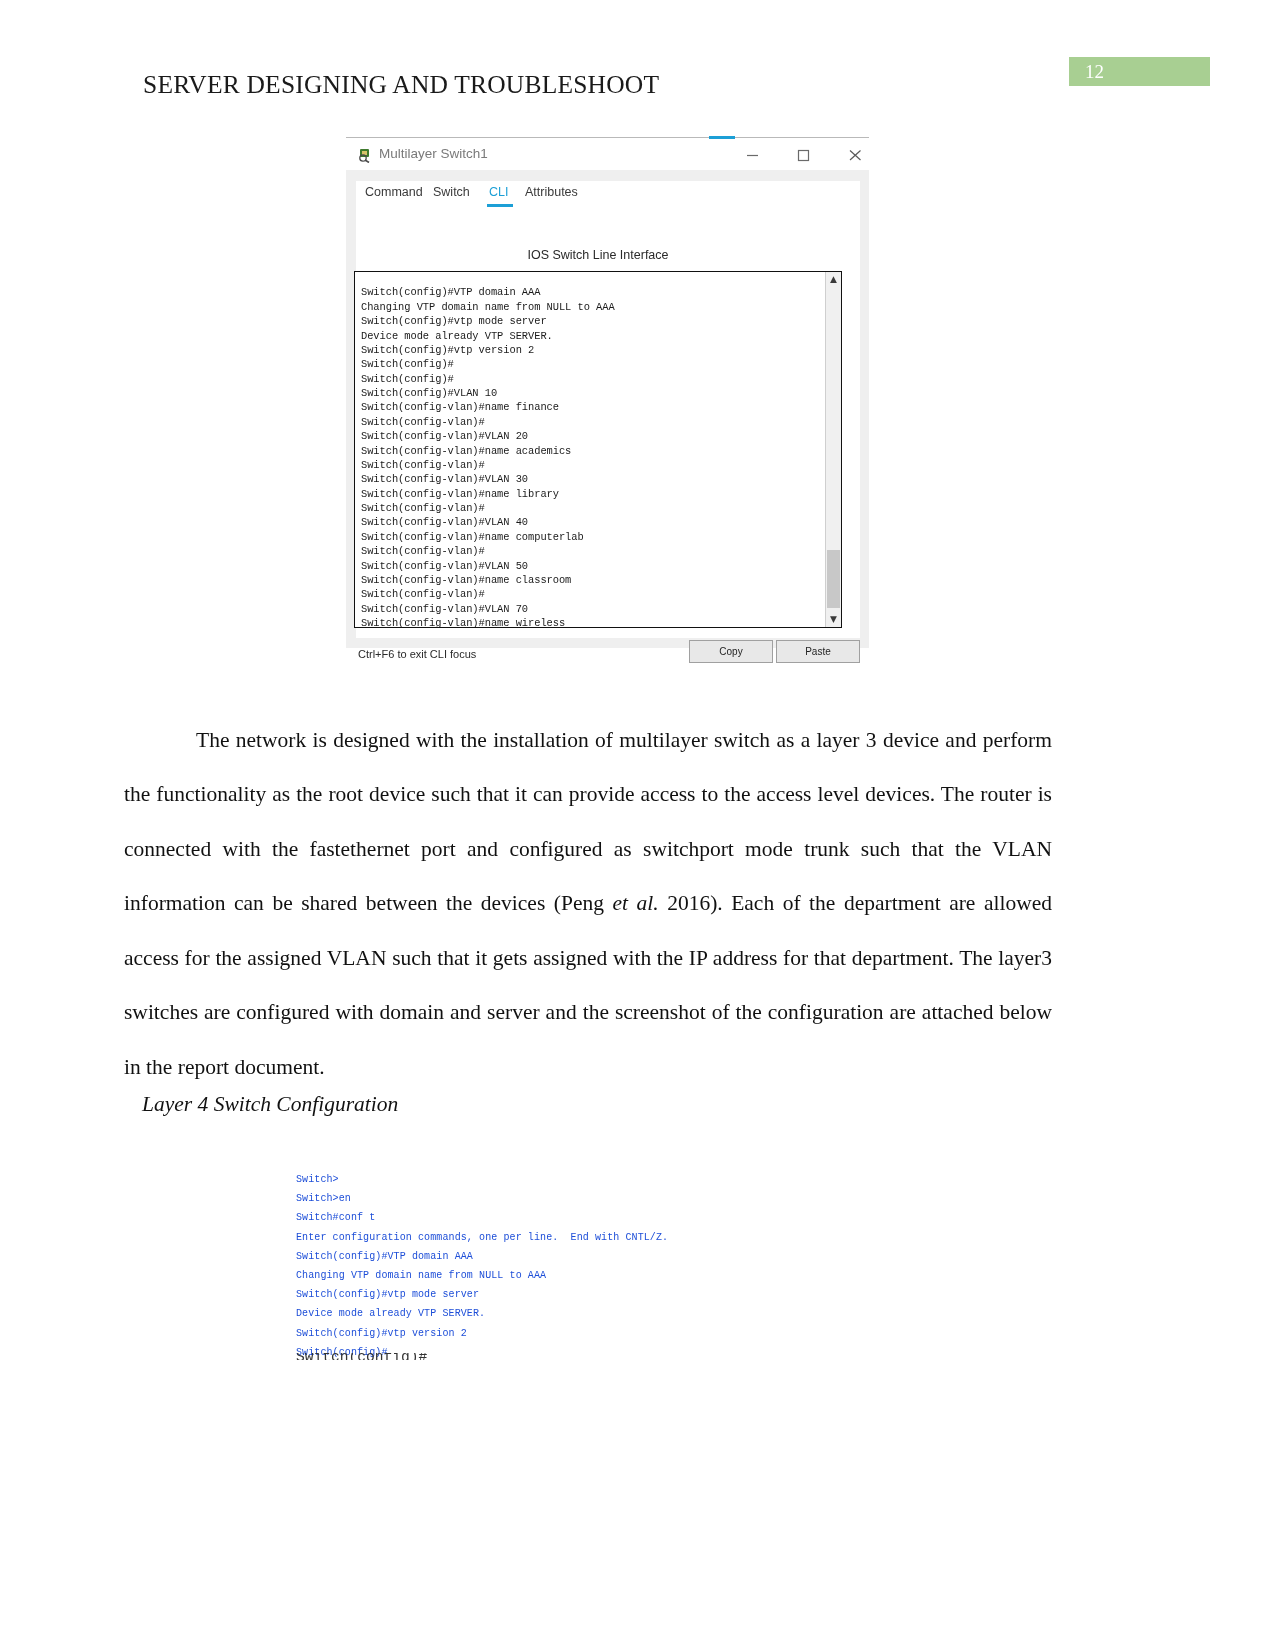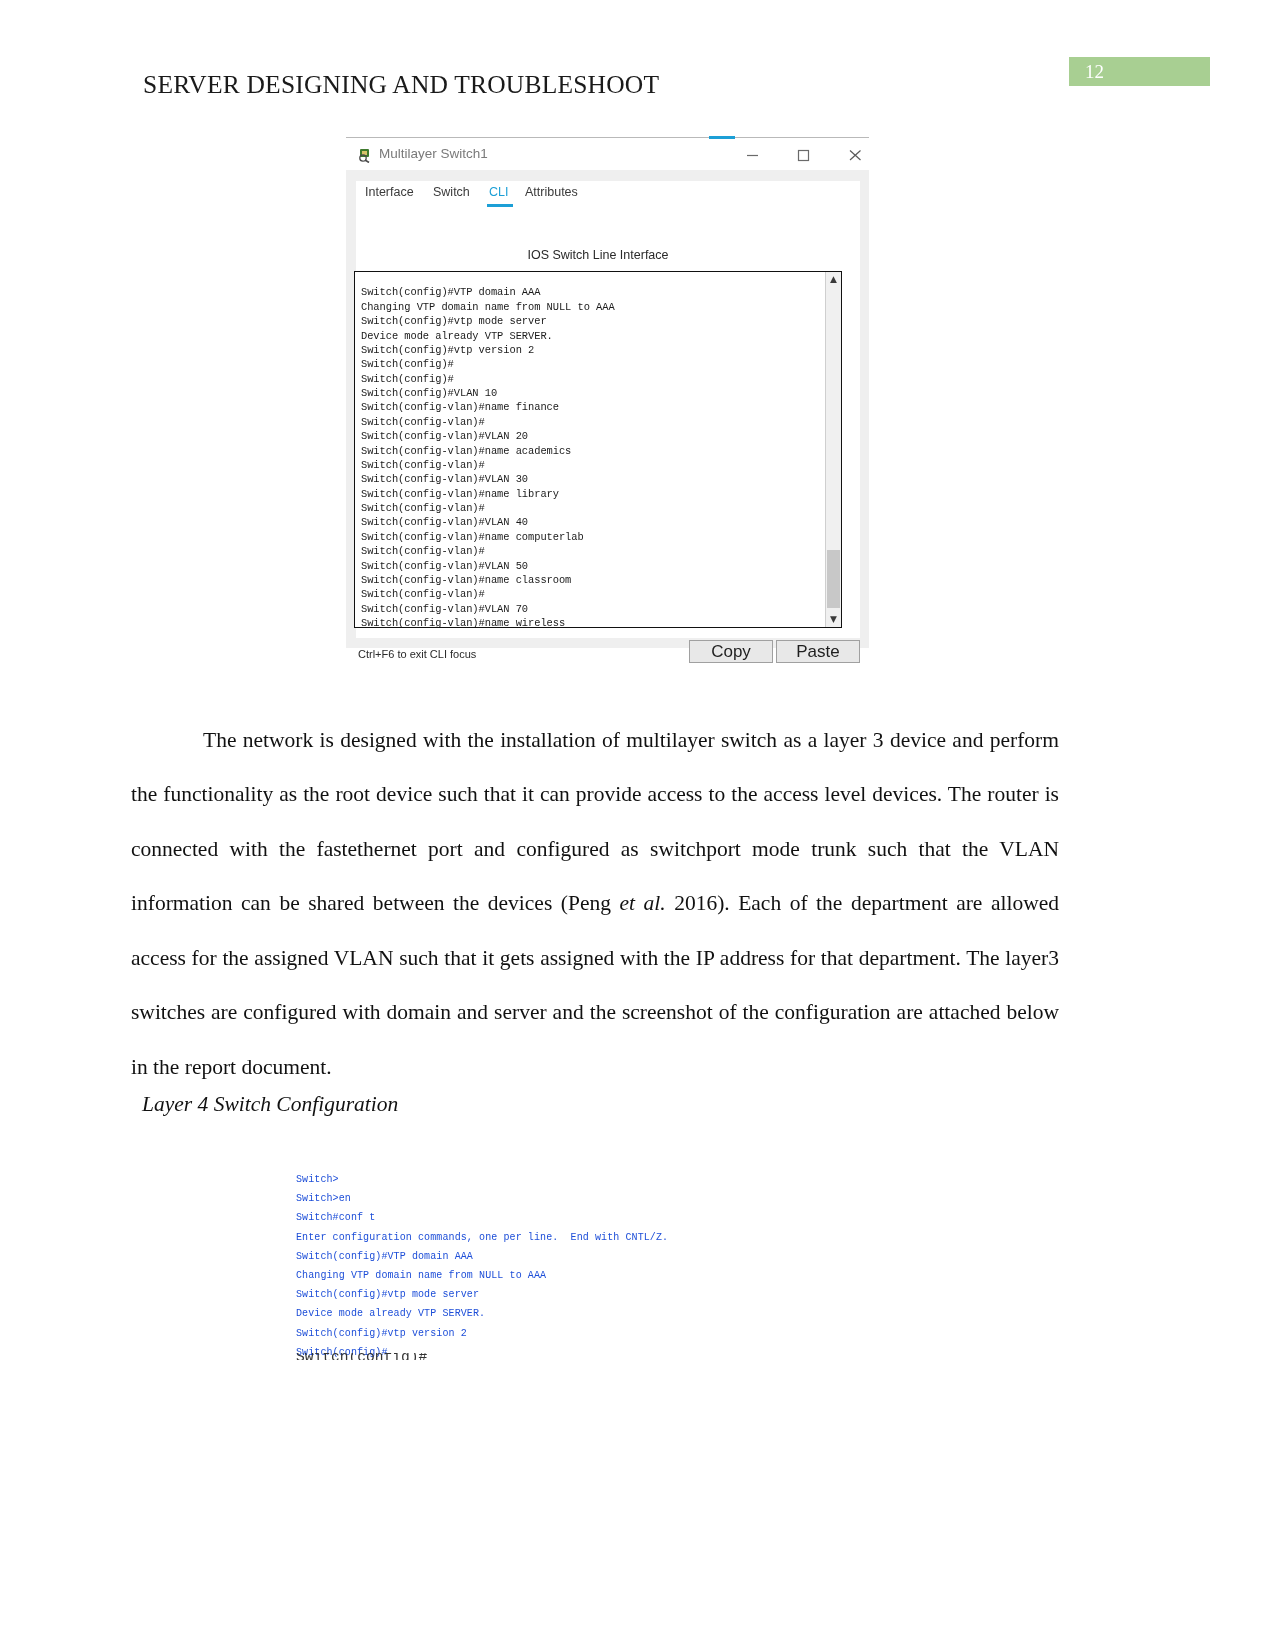--- a/index.html
+++ b/index.html
@@ -238,32 +238,32 @@
   }
   .cli-btn {
     position: absolute;
     top: 470px;
     width: 84px;
     height: 23px;
     background: #e8e8e8;
     border: 1px solid #a0a0a0;
     box-sizing: border-box;
     font-family: "Liberation Sans", sans-serif;
-    font-size: 17px;
+    font-size: 10px;
     color: #1f1f1f;
     text-align: center;
     line-height: 21px;
   }
   #btn-copy { left: 343px; }
   #btn-paste { left: 430px; }
 
   
   #body-paragraph {
     position: absolute;
-    left: 131px;
+    left: 124px;
     top: 691px;
     width: 928px;
     font-family: "Liberation Serif", serif;
     font-size: 21.5px;
     line-height: 54.6px;
     color: #111111;
     text-align: justify;
     text-indent: 72px;
   }
   #body-paragraph .em { font-style: italic; }
@@ -355,21 +355,21 @@
         <line x1="19.5" y1="3.5" x2="9" y2="13" stroke="#5a5a5a" stroke-width="1.2"></line>
       </svg>
     </span>
   </div>
 
   <div id="win-body">
 
     <div id="panel-white"></div>
 
     <div id="tabstrip">
-      <span class="tab" id="tab-physical">Interface</span>
+      <span class="tab" id="tab-physical">Command</span>
       <span class="tab" id="tab-config">Switch</span>
       <span class="tab active" id="tab-cli">CLI</span>
       <span class="tab" id="tab-attributes">Attributes</span>
       <span class="tab-underline" id="tab-cli-underline"></span>
     </div>
 
     <div id="cli-caption">IOS Switch Line Interface</div>
 
     <div id="cli-console">
       <pre id="cli-text">Switch(config)#VTP domain AAA

